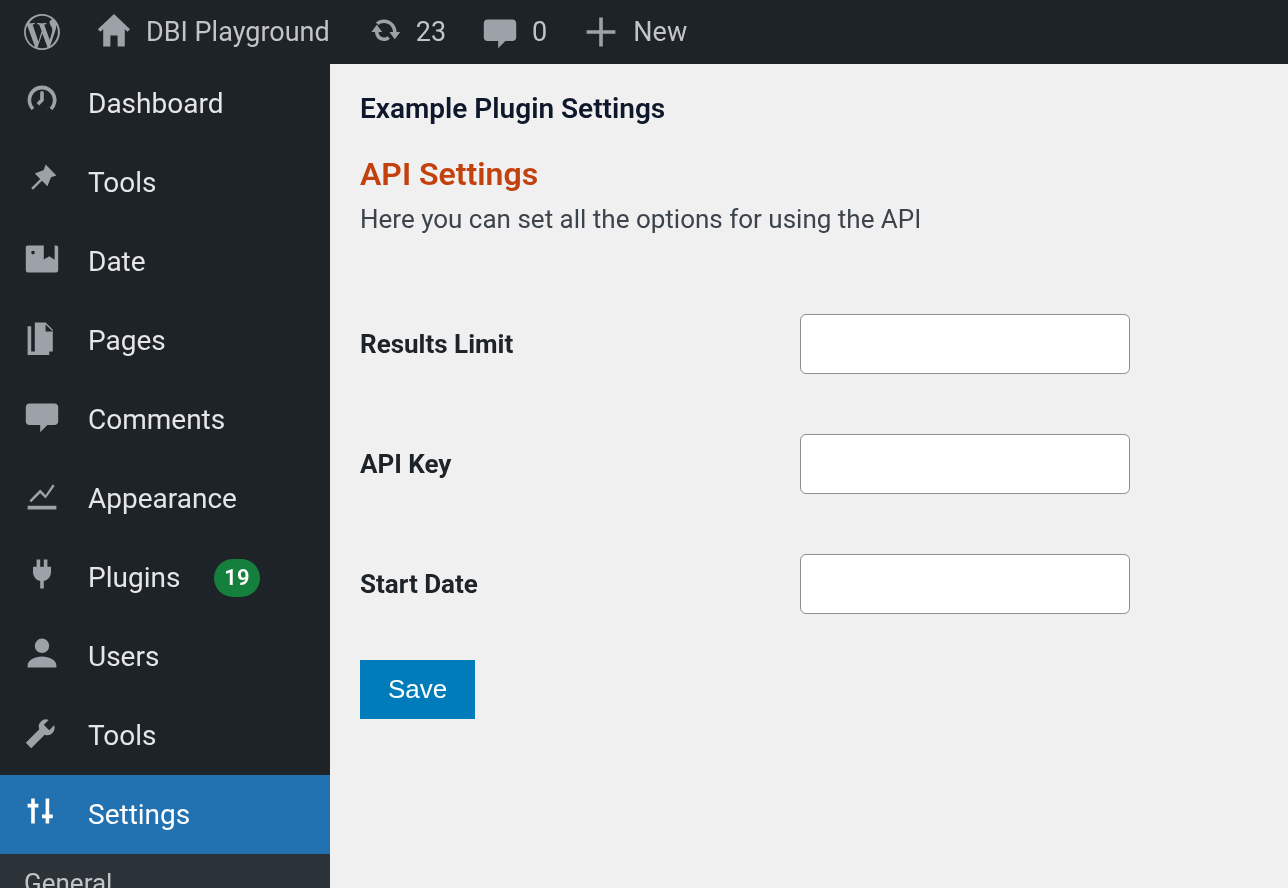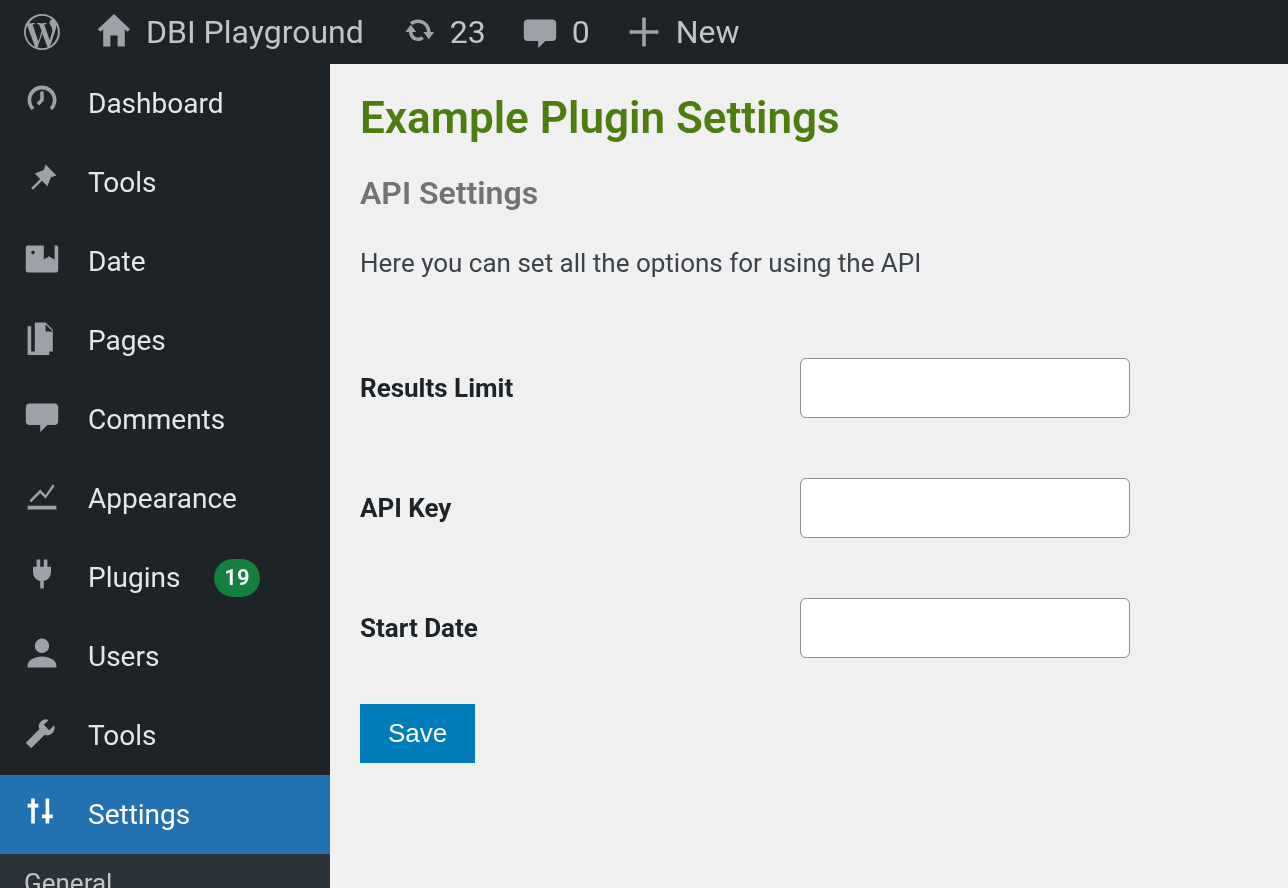--- a/index.html
+++ b/index.html
@@ -18,21 +18,21 @@
   align-items: center;
   padding: 0 8px;
   gap: 4px;
 }
 .adminbar .ab-item {
   display: flex;
   align-items: center;
   gap: 14px;
   padding: 10px 16px;
   color: #c3c4c7;
-  font-size: 32px;
+  font-size: 27px;
   cursor: pointer;
   text-decoration: none;
 }
 .adminbar .ab-icon {
   display: inline-flex;
   align-items: center;
   justify-content: center;
 }
 .adminbar svg { fill: #9ca2a7; width: 36px; height: 36px; }
 
@@ -102,30 +102,30 @@
 }
 
 .content {
   flex: 1;
   padding: 28px 30px;
   background: #f0f0f1;
   color: #2c3338;
   overflow: auto;
 }
 .content h1 {
-  font-size: 44px;
+  font-size: 28px;
   font-weight: 600;
-  color: #4d7c0f;
+  color: #0f172a;
   margin-bottom: 30px;
 }
 .content h2 {
   font-size: 32px;
   font-weight: 600;
-  color: #737373;
-  margin-bottom: 36px;
+  color: #c2410c;
+  margin-bottom: 11px;
 }
 .content p.desc {
   font-size: 26px;
   color: #3c434a;
   margin-bottom: 50px;
 }
 .form-table { width: 100%; border-collapse: collapse; }
 .form-table th {
   text-align: left;
   font-size: 26px;

